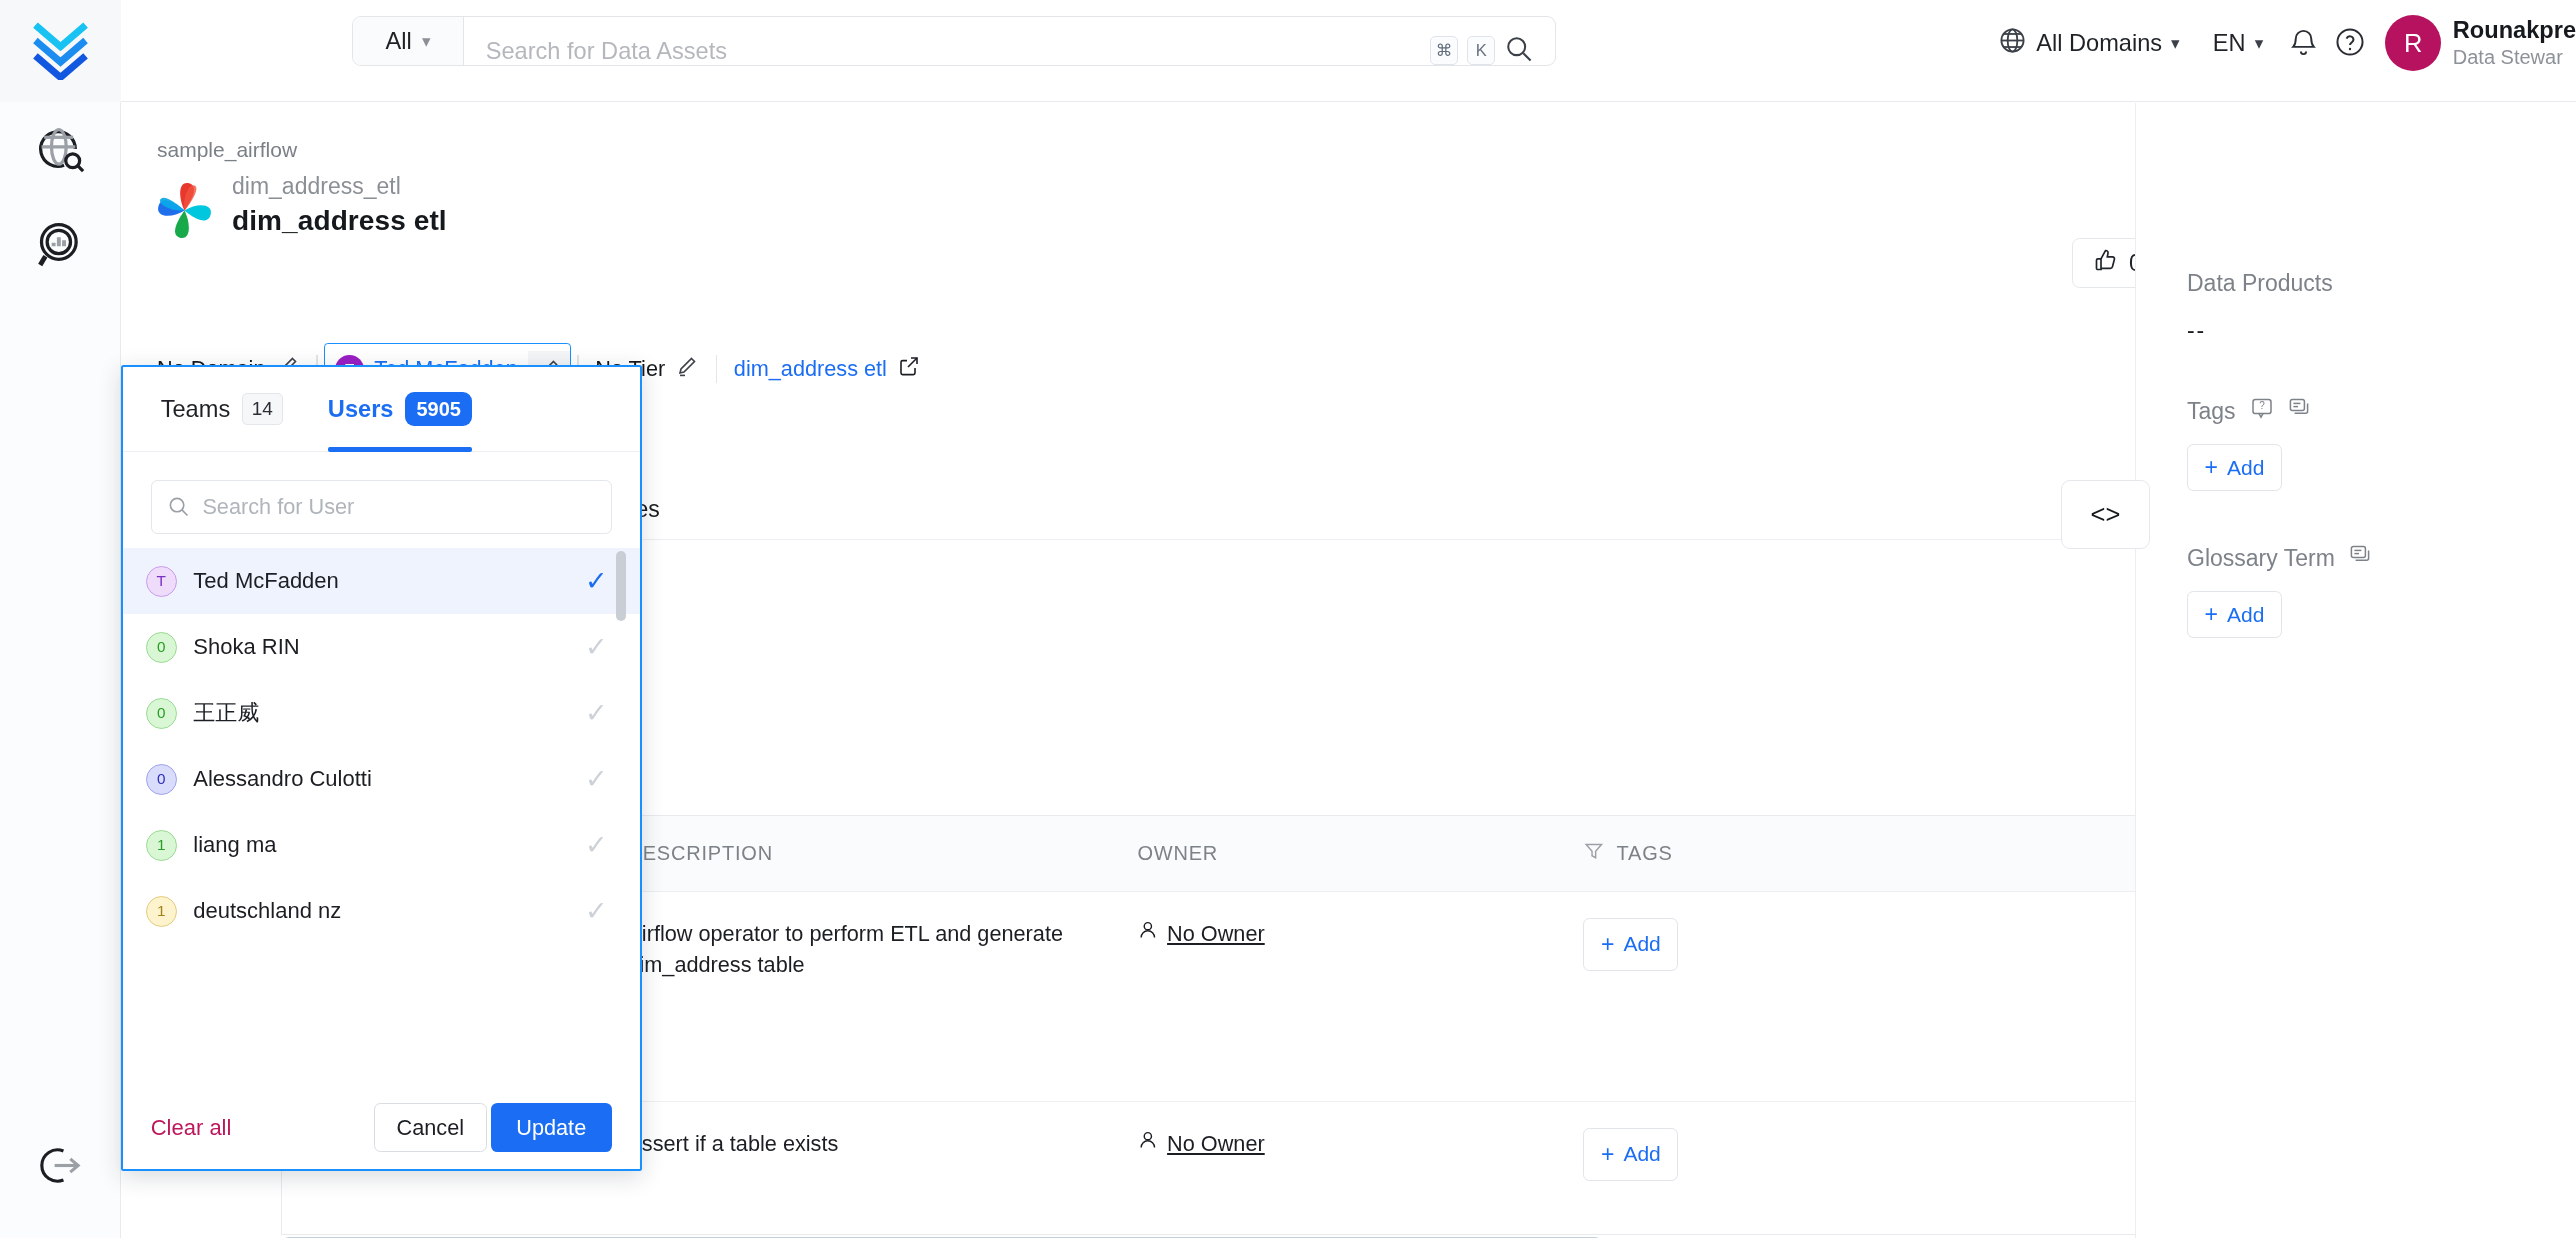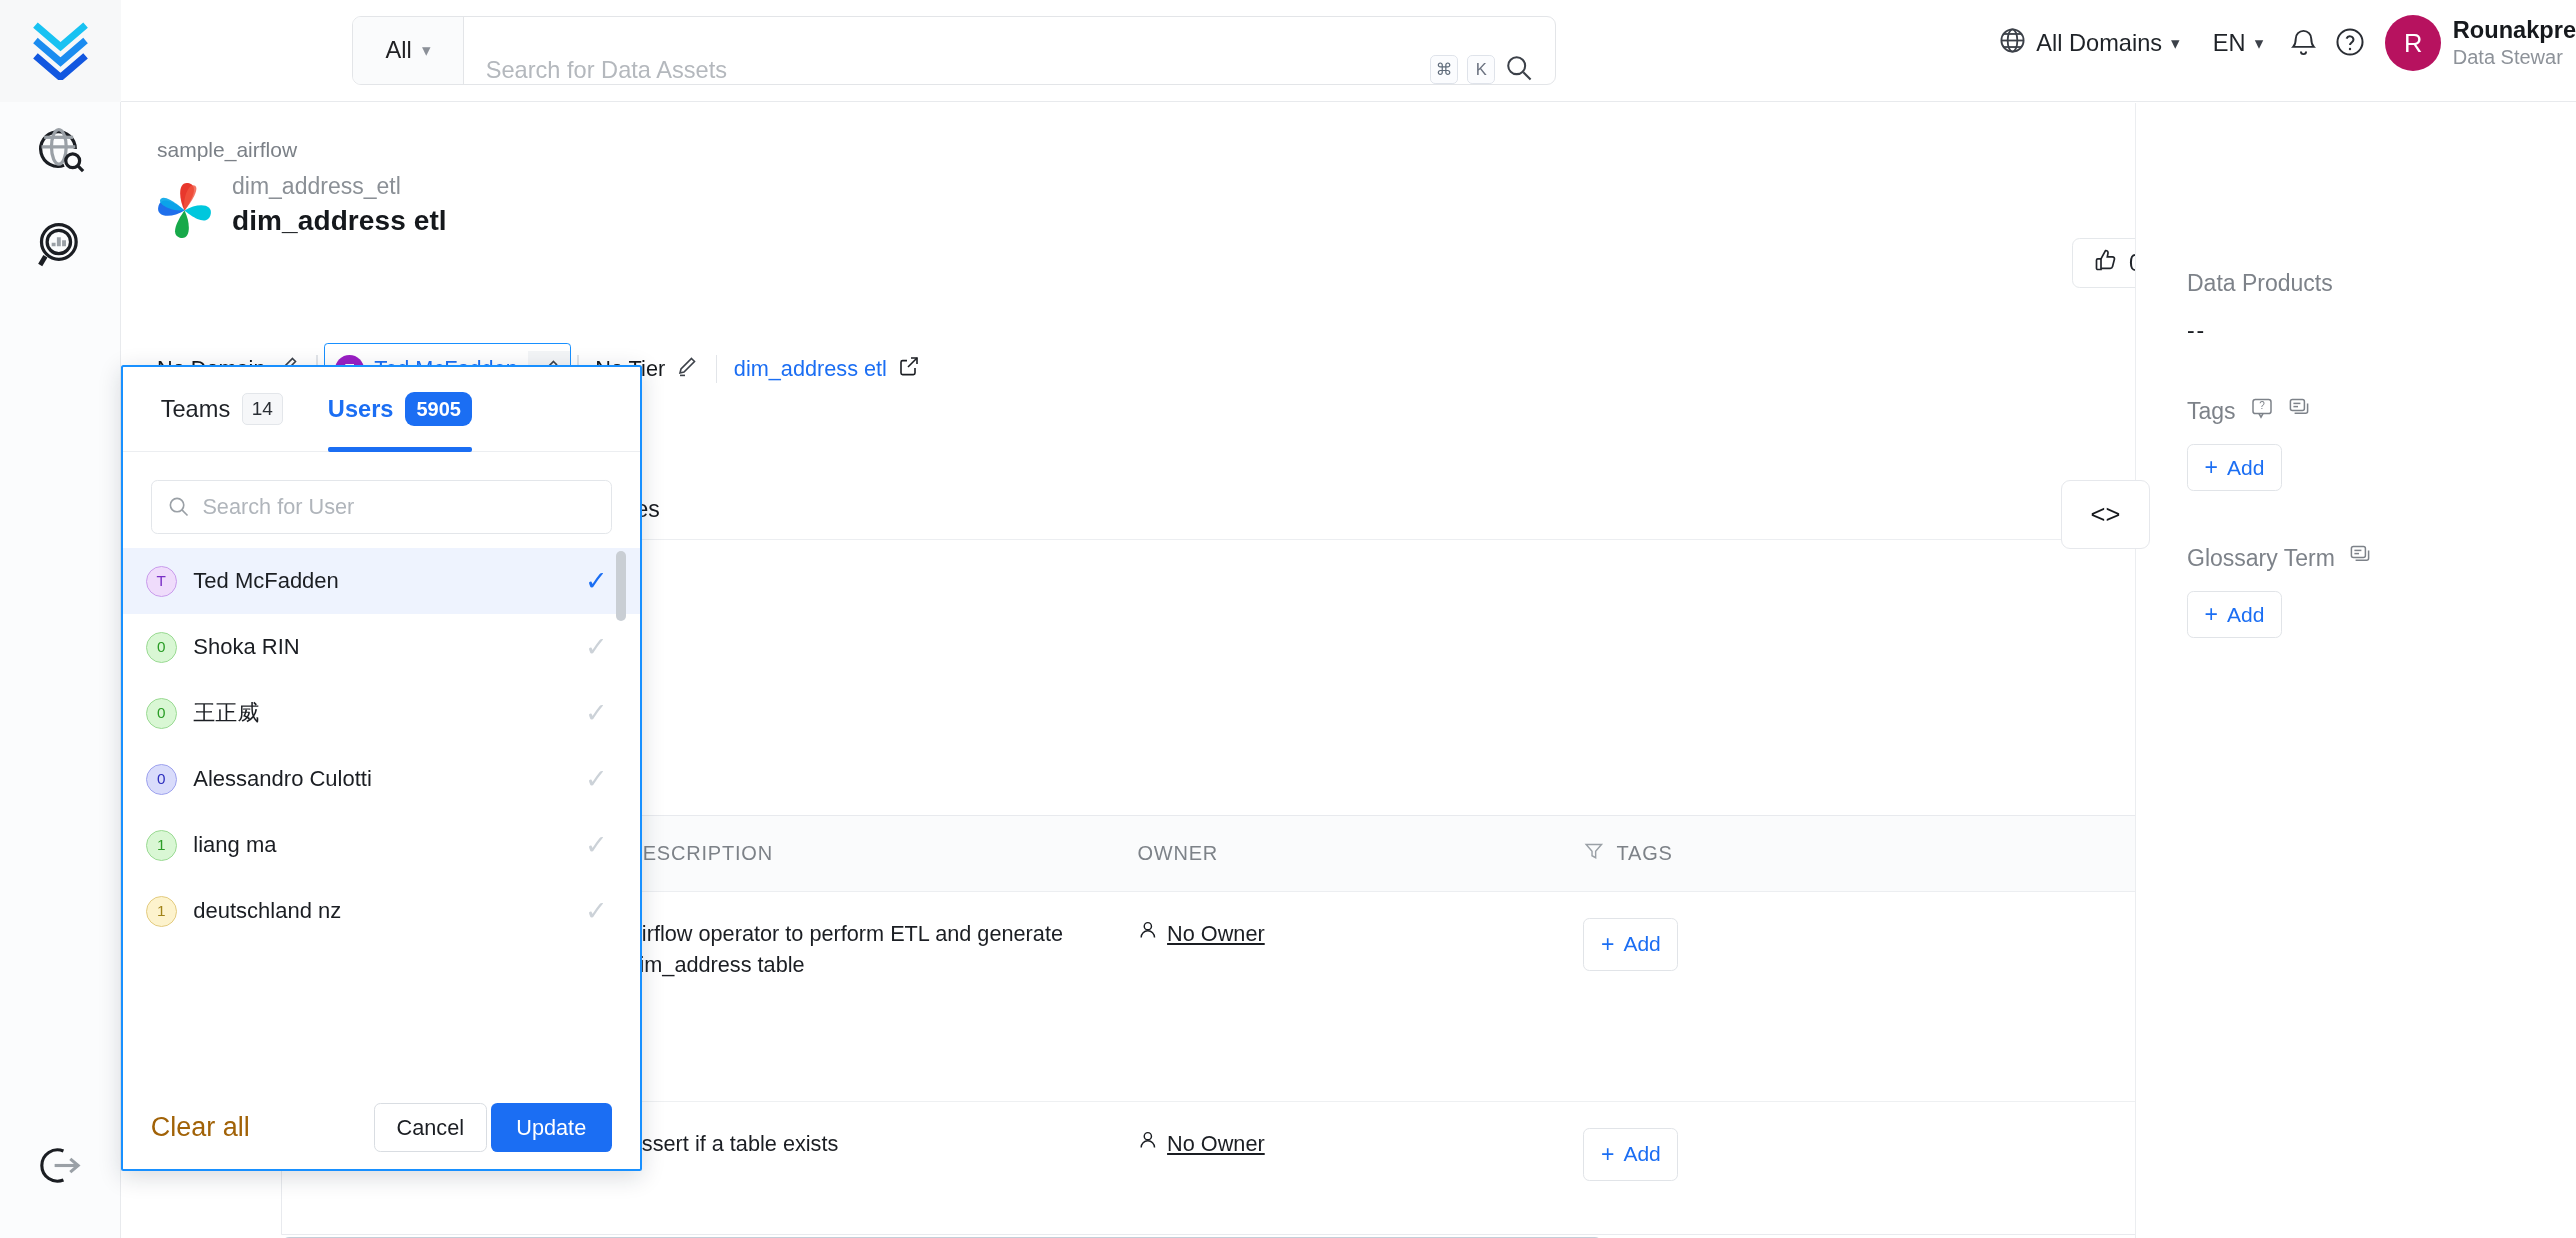--- a/index.html
+++ b/index.html
@@ -19,21 +19,21 @@
   }
   .logo-cell {
     width: 121px; height: 102px; background: #f7f8f9;
     display: flex; align-items: center; justify-content: center;
     flex: 0 0 121px;
   }
   .logo-chev { display: block; }
 
   .search-wrap {
     position: absolute; left: 352px; top: 16px;
-    width: 1204px; height: 69px;
+    width: 1204px; height: 50px;
     display: flex; align-items: stretch;
     border: 1.3px solid #e3e5e8; border-radius: 9px; overflow: hidden;
     background: #fff;
   }
   .search-all {
     width: 111px; background: #fafbfc; border-right: 1.3px solid #e3e5e8;
     display: flex; align-items: center; justify-content: center; gap: 10.2px;
     font-size: 23.6px; color: #202124; cursor: pointer;
   }
   .search-all .chev { font-size: 17px; color: #8b9098; }
@@ -252,21 +252,21 @@
   .dd-name { flex: 1; font-size: 22px; color: #1b1e23; }
   .check { font-size: 27px; line-height: 1; }
   .dd-scroll {
     position: absolute; right: 14px; top: 2.5px;
     width: 10.2px; height: 70px; background: #c9ced4; border-radius: 5.1px;
   }
   .dd-footer {
     height: 83px; display: flex; align-items: center;
     padding: 0 28px; gap: 0; border-top: none;
   }
-  .clear-all { font-size: 27px; color: #a16207; cursor: pointer; }
+  .clear-all { font-size: 22px; color: #be185d; cursor: pointer; }
   .dd-foot-right { margin-left: auto; display: flex; gap: 4px; }
   .btn-cancel {
     border: 1.3px solid #d9dde2; border-radius: 6.4px; background: #fff;
     font-size: 21.7px; color: #1b1e23; padding: 10.2px 21.7px; cursor: pointer;
     font-family: "Liberation Sans", sans-serif;
   }
   .btn-update {
     border: none; border-radius: 6.4px; background: #1b6ef3;
     font-size: 21.7px; color: #fff; padding: 11.5px 25.5px; cursor: pointer;
     font-family: "Liberation Sans", sans-serif;

